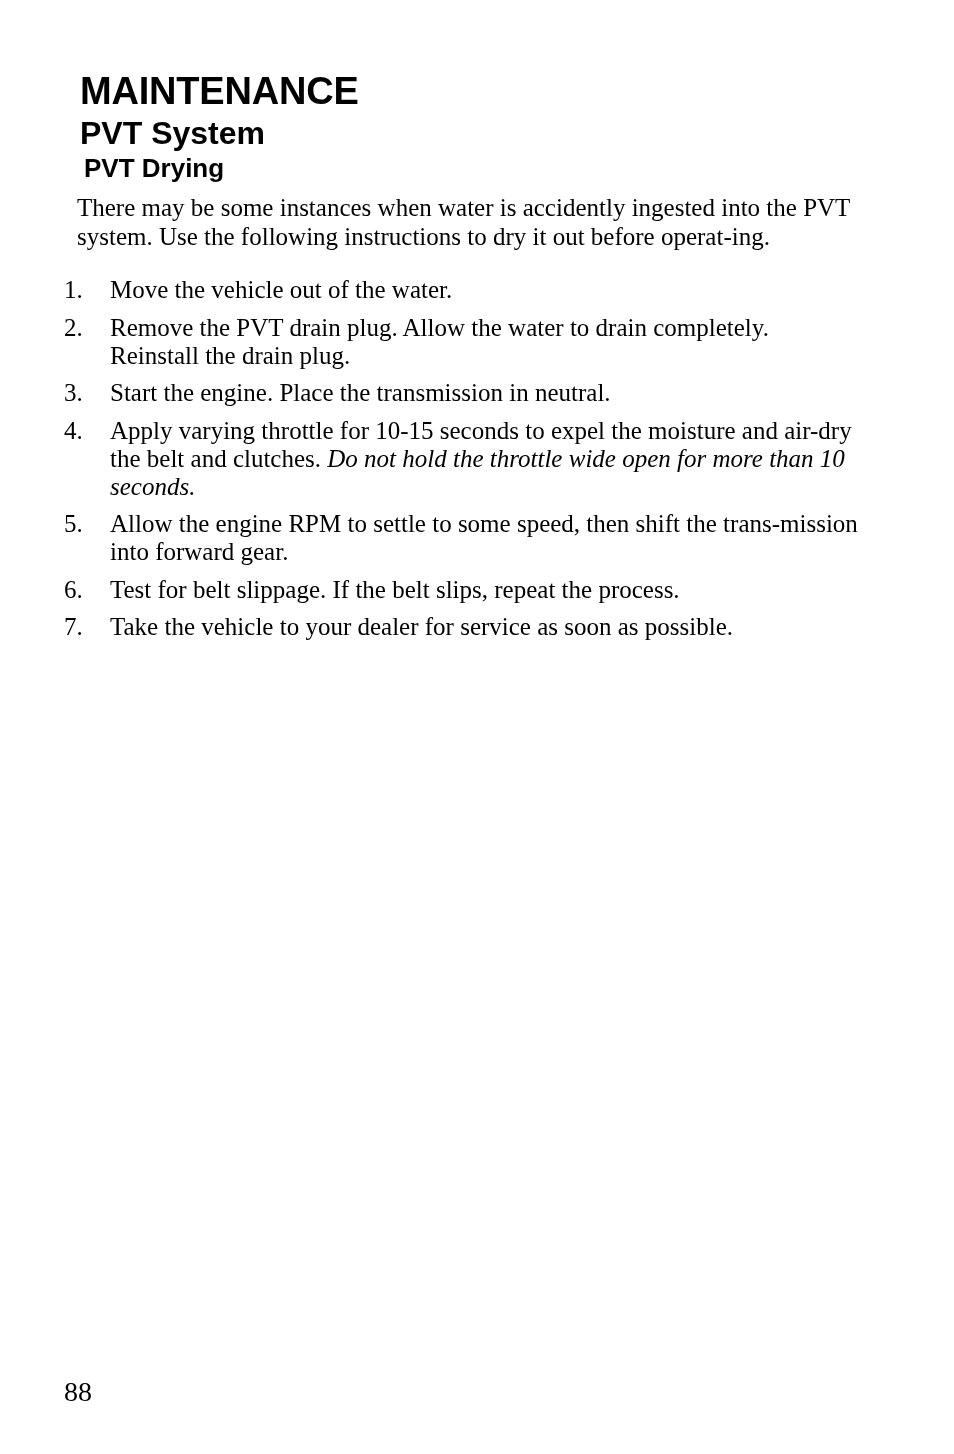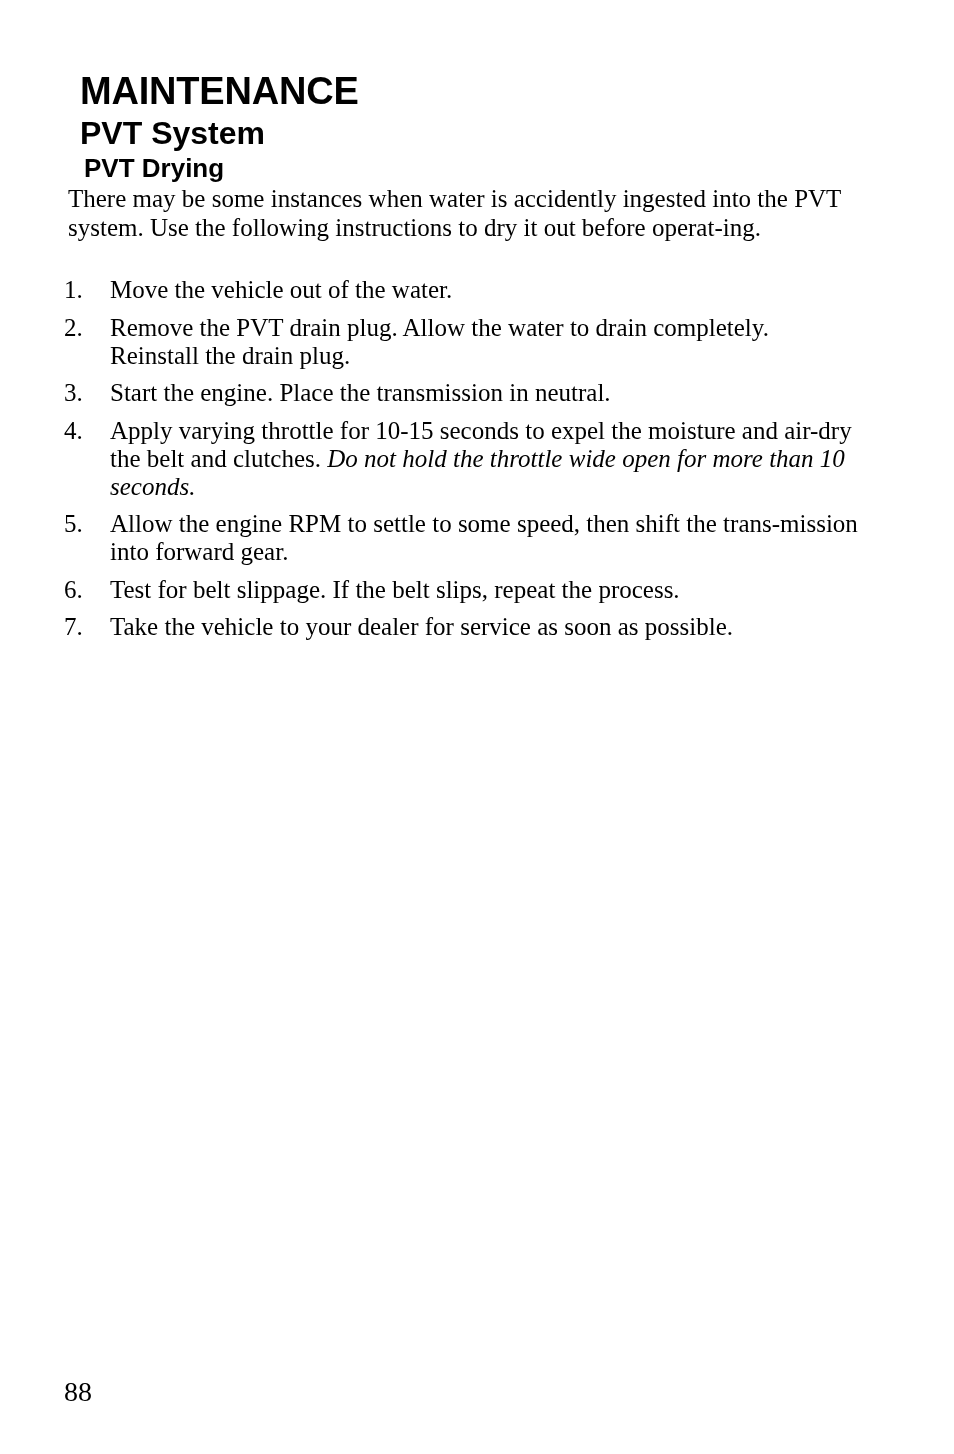--- a/index.html
+++ b/index.html
@@ -49,21 +49,21 @@
       font-family: "Liberation Sans", sans-serif;
       font-weight: bold;
       font-size: 26px;
       line-height: 32px;
     }
     .intro {
       position: absolute;
       left: 0;
       top: 181px;
       width: 800px;
-      margin: 4px;
+      margin: 13px;
       font-family: "Liberation Serif", serif;
       font-size: 25px;
       line-height: 28.5px;
       text-align: left;
     }
     .steps {
       position: absolute;
       left: 0;
       top: 276px;
       width: 800px;

